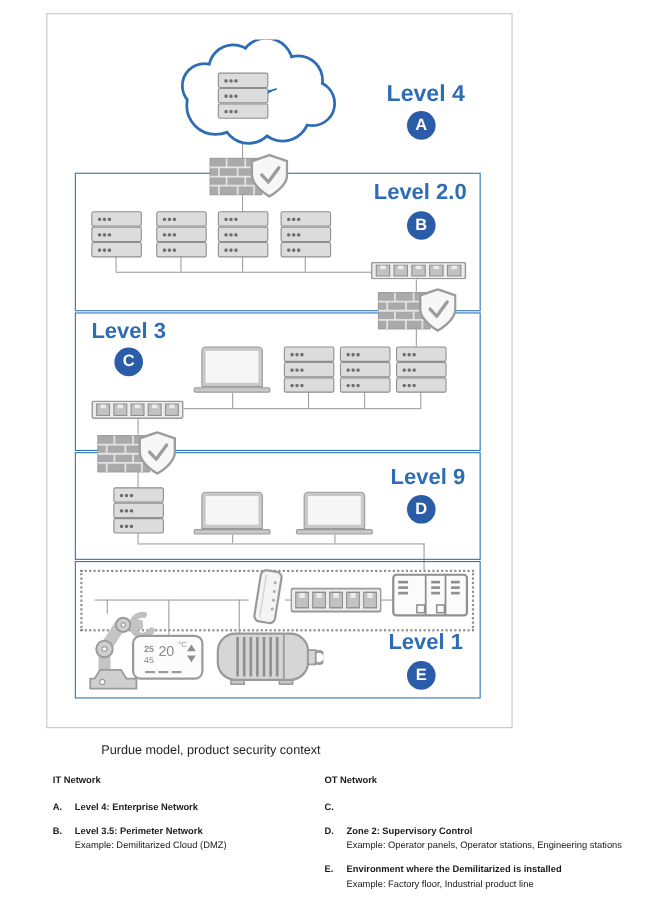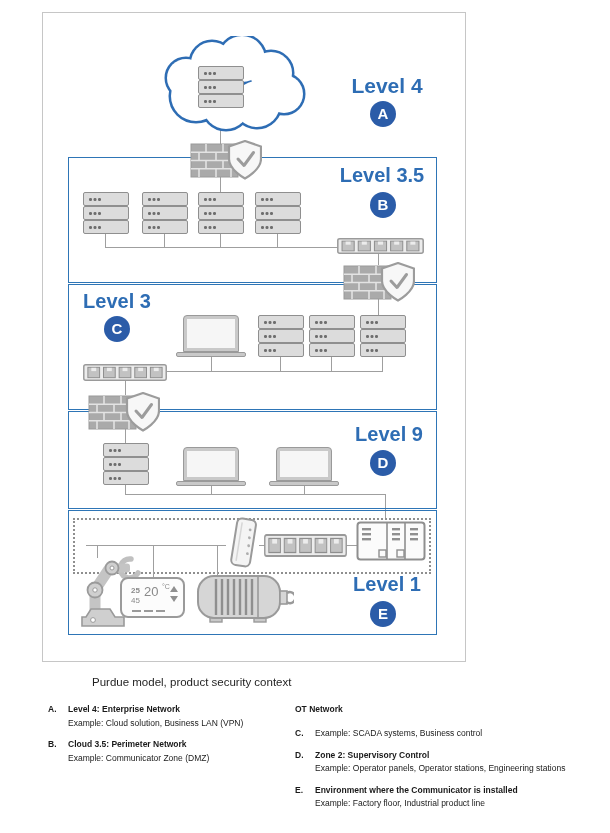--- a/index.html
+++ b/index.html
@@ -274,66 +274,65 @@
   <rect x="4" y="2" width="82" height="42" rx="16" fill="#d6d6d6" stroke="#9a9a9a" stroke-width="2"></rect>
   <path d="M22 5 V41 M28 5 V41 M34 5 V41 M40 5 V41 M46 5 V41 M52 5 V41 M58 5 V41" stroke="#8f8f8f" stroke-width="2.4"></path>
   <path d="M64 3 V43" stroke="#9a9a9a" stroke-width="1.6"></path>
   <rect x="86" y="17" width="7" height="13" fill="#d6d6d6" stroke="#9a9a9a" stroke-width="1.6"></rect>
   <path d="M93 19 a5.5 5.5 0 1 1 -0.5 9" stroke="#9a9a9a" stroke-width="2.6" fill="none"></path>
 </svg>
 
 <div class="abs lvl-label" style="left:332px;top:74px;font-size:21px">Level 4</div>
 <div class="abs badge" style="left:370px;top:101px">A</div>
 
-<div class="abs lvl-label" style="left:327px;top:164px">Level 3.5</div>
+<div class="abs lvl-label" style="left:327px;top:164px">Level 2.0</div>
 <div class="abs badge" style="left:370px;top:192px">B</div>
 
 <div class="abs lvl-label" style="left:62px;top:290px">Level 3</div>
 <div class="abs badge" style="left:104px;top:316px">C</div>
 
 <div class="abs lvl-label" style="left:334px;top:423px">Level 9</div>
 <div class="abs badge" style="left:370px;top:450px">D</div>
 
 <div class="abs lvl-label" style="left:332px;top:573px">Level 1</div>
 <div class="abs badge" style="left:370px;top:601px">E</div>
 
 <div class="abs caption">Purdue model, product security context</div>
 
 <div class="abs lg-col" style="left:48px;top:703px;width:238px">
+  <div class="lg-head">IT Network</div>
   <div class="lg-item">
     <div class="lg-letter">A.</div>
     <div>
       <div class="lg-title">Level 4: Enterprise Network</div>
-      <div>Example: Cloud solution, Business LAN (VPN)</div>
     </div>
   </div>
   <div class="lg-item">
     <div class="lg-letter">B.</div>
     <div>
-      <div class="lg-title">Cloud 3.5: Perimeter Network</div>
-      <div>Example: Communicator Zone (DMZ)</div>
+      <div class="lg-title">Level 3.5: Perimeter Network</div>
+      <div>Example: Demilitarized Cloud (DMZ)</div>
     </div>
   </div>
 </div>
 
 <div class="abs lg-col" style="left:295px;top:703px;width:308px">
   <div class="lg-head">OT Network</div>
   <div class="lg-item">
     <div class="lg-letter">C.</div>
     <div>
-      <div>Example: SCADA systems, Business control</div>
     </div>
   </div>
   <div class="lg-item">
     <div class="lg-letter">D.</div>
     <div>
       <div class="lg-title">Zone 2: Supervisory Control</div>
       <div>Example: Operator panels, Operator stations, Engineering stations</div>
     </div>
   </div>
   <div class="lg-item">
     <div class="lg-letter">E.</div>
     <div>
-      <div class="lg-title">Environment where the Communicator is installed</div>
+      <div class="lg-title">Environment where the Demilitarized is installed</div>
       <div>Example: Factory floor, Industrial product line</div>
     </div>
   </div>
 </div>
 
 </body></html>

